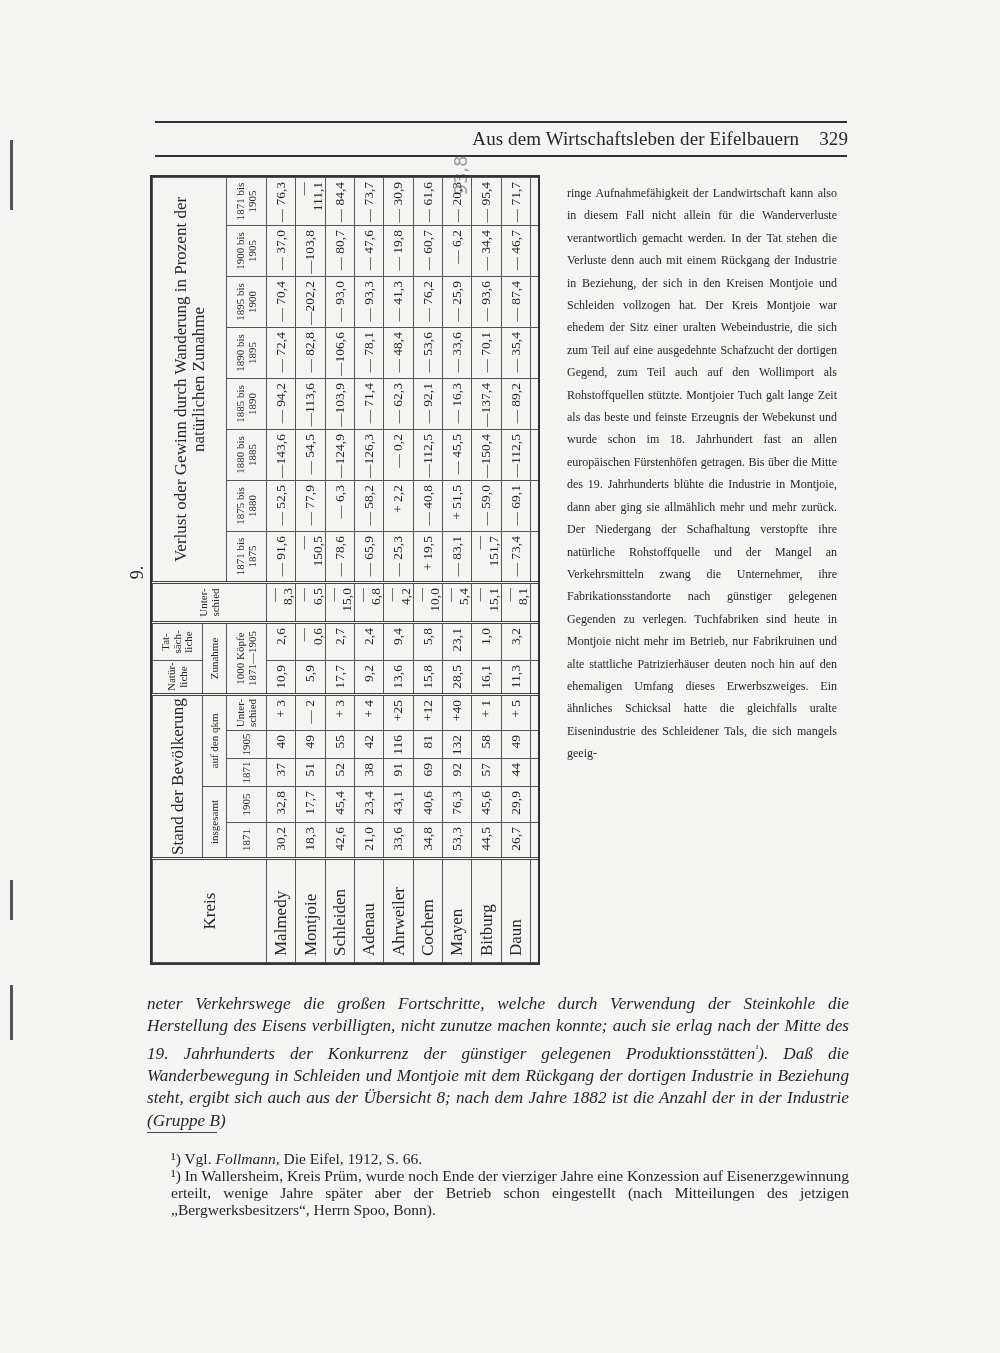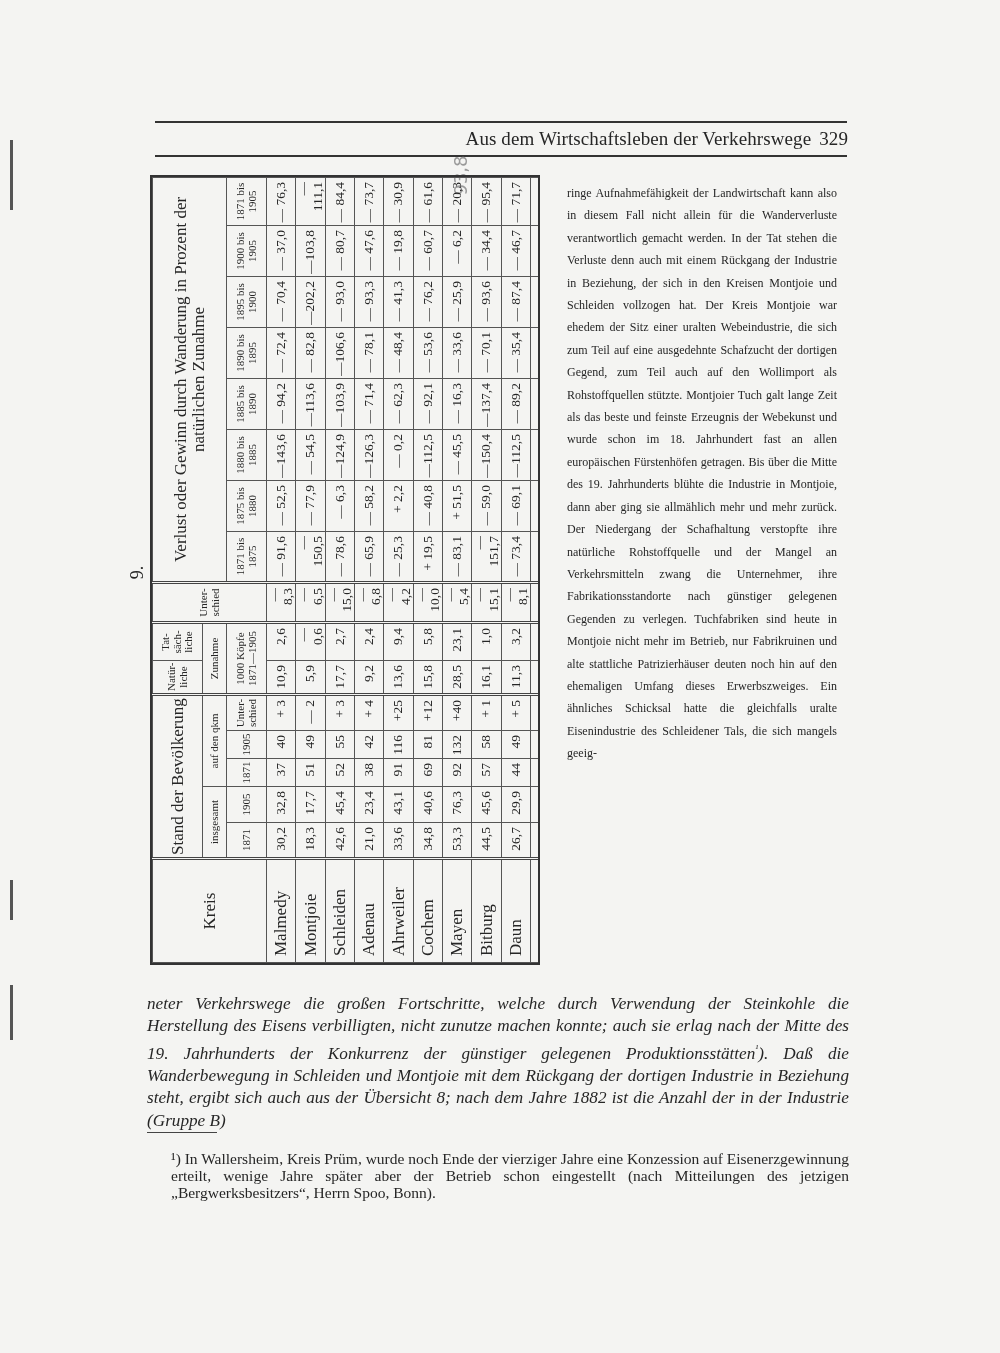--- a/index.html
+++ b/index.html
@@ -1,20 +1,20 @@
 <!DOCTYPE html>
 <html><head>
 <meta charset="utf-8">
 <style>
   html,body{margin:0;padding:0;}
   body{width:1000px;height:1353px;background:#f4f4f2;position:relative;overflow:hidden;
        font-family:"Liberation Serif","DejaVu Serif",serif;color:#262626;}
   .rule-top{position:absolute;left:155px;top:121px;width:692px;height:2px;background:#333;}
   .running-head{position:absolute;left:440px;top:128px;width:408px;font-size:19px;text-align:right;letter-spacing:0.1px;}
-  .running-head .pg{margin-left:8px;}
+  .running-head .pg{margin-left:20px;}
   .rule-head{position:absolute;left:155px;top:155px;width:692px;height:2px;background:#333;}
   .table-no{position:absolute;left:131px;top:562px;font-size:18px;transform:rotate(-90deg);transform-origin:center;}
   
   .tbl-wrap{position:absolute;left:150px;top:175px;width:390px;height:790px;border:2px solid #333;box-sizing:border-box;overflow:hidden;}
   .tbl-rot{position:absolute;left:0;top:0;width:786px;height:386px;
            transform-origin:0 0;transform:translate(0,786px) rotate(-90deg);}
   table{border-collapse:collapse;width:786px;height:386px;font-size:13.5px;table-layout:fixed;}
   td,th{border:1px solid #555;padding:0 2px;text-align:center;font-weight:normal;vertical-align:middle;line-height:1.05;}
   th{font-size:11px;}
   th.big{font-size:17px;}
@@ -36,21 +36,21 @@
 </style>
 </head>
 <body>
 
 <div class="margin-mark" style="top:140px;height:70px;"></div>
 <div class="margin-mark" style="top:880px;height:40px;"></div>
 <div class="margin-mark" style="top:985px;height:55px;"></div>
 
 <div class="rule-top"></div>
 <div class="running-head">
-  <span>Aus dem Wirtschaftsleben der Verkehrswege</span><span class="pg">329</span>
+  <span>Aus dem Wirtschaftsleben der Eifelbauern</span><span class="pg">329</span>
 </div>
 <div class="rule-head"></div>
 <div class="pencil" style="left:440px;top:165px;transform:rotate(-90deg);">93,8</div>
 
 <div class="table-no">9.</div>
 
 <div class="tbl-wrap">
  <div class="tbl-rot">
   <table>
    <colgroup>
@@ -302,14 +302,15 @@
 <div class="body-col">
   <p>ringe Aufnahmefähigkeit der Landwirtschaft kann also in diesem Fall nicht allein für die Wanderverluste verantwortlich gemacht werden. In der Tat stehen die Verluste denn auch mit einem Rückgang der Industrie in Beziehung, der sich in den Kreisen Montjoie und Schleiden vollzogen hat. Der Kreis Montjoie war ehedem der Sitz einer uralten Webeindustrie, die sich zum Teil auf eine ausgedehnte Schafzucht der dortigen Gegend, zum Teil auch auf den Wollimport als Rohstoffquellen stützte. Montjoier Tuch galt lange Zeit als das beste und feinste Erzeugnis der Webekunst und wurde schon im 18. Jahrhundert fast an allen europäischen Fürstenhöfen getragen. Bis über die Mitte des 19. Jahrhunderts blühte die Industrie in Montjoie, dann aber ging sie allmählich mehr und mehr zurück. Der Niedergang der Schafhaltung verstopfte ihre natürliche Rohstoffquelle und der Mangel an Verkehrsmitteln zwang die Unternehmer, ihre Fabrikationsstandorte nach günstiger gelegenen Gegenden zu verlegen. Tuchfabriken sind heute in Montjoie nicht mehr im Betrieb, nur Fabrikruinen und alte stattliche Patrizierhäuser deuten noch hin auf den ehemaligen Umfang dieses Erwerbszweiges. Ein ähnliches Schicksal hatte die gleichfalls uralte Eisenindustrie des Schleidener Tals, die sich mangels geeig-</p>
 </div>
 
 <div class="body-full">
   <p><span>neter Verkehrswege die großen Fortschritte, welche durch Verwendung der Steinkohle die Herstellung des Eisens verbilligten, nicht zunutze machen konnte; auch sie erlag nach der Mitte des 19. Jahrhunderts der Konkurrenz der günstiger gelegenen Produktionsstätten</span><sup>¹</sup><span>). Daß die Wanderbewegung in Schleiden und Montjoie mit dem Rückgang der dortigen Industrie in Beziehung steht, ergibt sich auch aus der Übersicht 8; nach dem Jahre 1882 ist die Anzahl der in der Industrie (Gruppe B)</span></p>
 </div>
 
 <div class="fn-rule"></div>
 <div class="footnotes">
+  <p class="ind"><span>¹)</span> <span>Vgl. </span><i>Follmann,</i><span> Die Eifel, 1912, S. 66.</span></p>
   <p class="ind"><span>¹)</span> <span>In Wallersheim, Kreis Prüm, wurde noch Ende der vierziger Jahre eine Konzession auf Eisenerzgewinnung erteilt, wenige Jahre später aber der Betrieb schon eingestellt (nach Mitteilungen des jetzigen „Bergwerksbesitzers“, Herrn Spoo, Bonn).</span></p>
 </div>
 
 </body></html>

